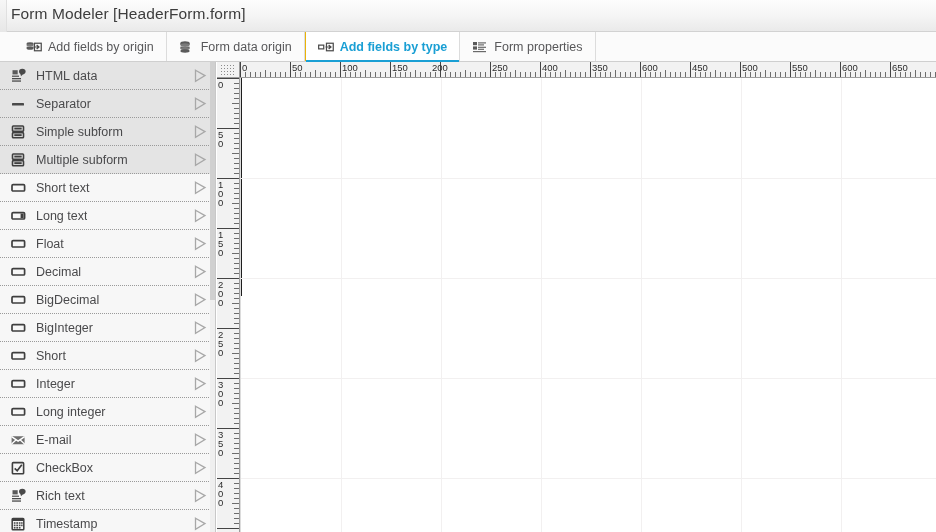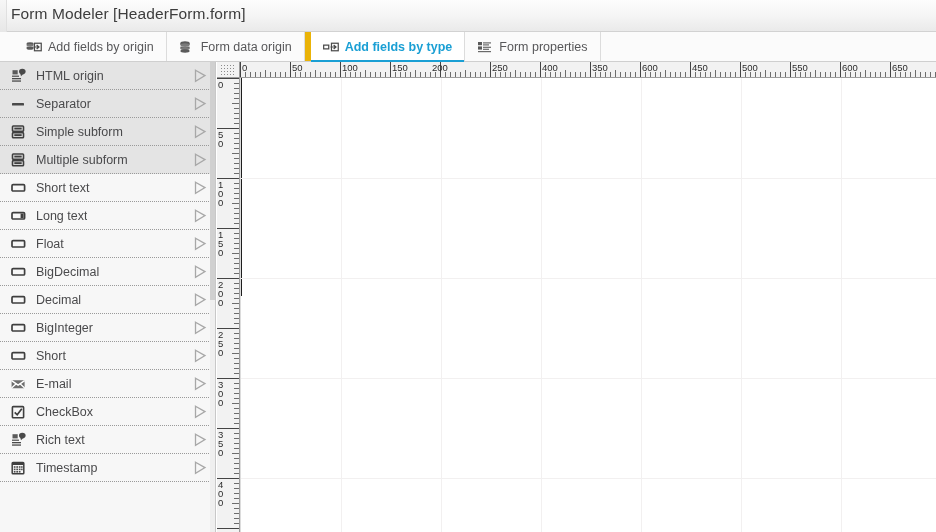--- a/index.html
+++ b/index.html
@@ -63,21 +63,21 @@
     color: #58585a;
     white-space: nowrap;
     cursor: default;
     border-right: 1px solid #dcdcdc;
   }
   .tab:last-child { border-right: 1px solid #dcdcdc; }
   .tab.active {
     color: #1a9fd4;
     font-weight: bold;
     background: #ffffff;
-    border-left: 6px solid #eab308;
+    border-left: 1px solid #eab308;
   }
   .tab.active::after {
     content: "";
     position: absolute;
     left: 0; right: 0; bottom: -1px;
     height: 2px;
     background: #1a9fd4;
   }
   .tab .tico { display: inline-flex; width: 16px; height: 14px; }
 
@@ -316,21 +316,21 @@
           <span class="picon">
             <svg width="18" height="18" viewBox="0 0 18 18">
               <path d="M2 11h9v1.3H2z" fill="#4a4a4a"></path>
               <path d="M2 13.4h9v1.3H2z" fill="#4a4a4a"></path>
               <path d="M2 8.6h7v1.2H2z" fill="#4a4a4a"></path>
               <path d="M2.5 3.2h5.2v4.2H2.5z" fill="#5a5a5a"></path>
               <ellipse cx="12.3" cy="4.6" rx="3.3" ry="2.8" fill="#4a4a4a"></ellipse>
               <path d="M10.4 6.8l0.6 2.4 2-1.9z" fill="#4a4a4a"></path>
             </svg>
           </span>
-          <span class="plabel">HTML origin</span>
+          <span class="plabel">HTML data</span>
           <span class="pflag"><svg width="13" height="14" viewBox="0 0 13 14">
               <path d="M1.5 1.2 L11 6.6 L1.5 12.4 Z" fill="none" stroke="#a8a8a8" stroke-width="1.3"></path>
             </svg></span>
         </div>
         <div class="pal-row shaded">
           <span class="picon">
             <svg width="18" height="18" viewBox="0 0 18 18">
               <rect x="2" y="8" width="12" height="2.6" rx="0.6" fill="#4a4a4a"></rect>
             </svg>
           </span>
@@ -400,54 +400,76 @@
           <span class="pflag"><svg width="13" height="14" viewBox="0 0 13 14">
               <path d="M1.5 1.2 L11 6.6 L1.5 12.4 Z" fill="none" stroke="#a8a8a8" stroke-width="1.3"></path>
             </svg></span>
         </div>
         <div class="pal-row">
           <span class="picon">
             <svg width="18" height="18" viewBox="0 0 18 18">
               <rect x="2" y="5.6" width="12.6" height="6.4" rx="1.1" fill="none" stroke="#3f3f3f" stroke-width="1.7"></rect>
             </svg>
           </span>
+          <span class="plabel">Decimal</span>
+          <span class="pflag"><svg width="13" height="14" viewBox="0 0 13 14">
+              <path d="M1.5 1.2 L11 6.6 L1.5 12.4 Z" fill="none" stroke="#a8a8a8" stroke-width="1.3"></path>
+            </svg></span>
+        </div>
+        <div class="pal-row">
+          <span class="picon">
+            <svg width="18" height="18" viewBox="0 0 18 18">
+              <rect x="2" y="5.6" width="12.6" height="6.4" rx="1.1" fill="none" stroke="#3f3f3f" stroke-width="1.7"></rect>
+            </svg>
+          </span>
           <span class="plabel">BigDecimal</span>
           <span class="pflag"><svg width="13" height="14" viewBox="0 0 13 14">
               <path d="M1.5 1.2 L11 6.6 L1.5 12.4 Z" fill="none" stroke="#a8a8a8" stroke-width="1.3"></path>
             </svg></span>
         </div>
         <div class="pal-row">
           <span class="picon">
             <svg width="18" height="18" viewBox="0 0 18 18">
               <rect x="2" y="5.6" width="12.6" height="6.4" rx="1.1" fill="none" stroke="#3f3f3f" stroke-width="1.7"></rect>
             </svg>
           </span>
-          <span class="plabel">Decimal</span>
+          <span class="plabel">BigInteger</span>
           <span class="pflag"><svg width="13" height="14" viewBox="0 0 13 14">
               <path d="M1.5 1.2 L11 6.6 L1.5 12.4 Z" fill="none" stroke="#a8a8a8" stroke-width="1.3"></path>
             </svg></span>
         </div>
         <div class="pal-row">
           <span class="picon">
             <svg width="18" height="18" viewBox="0 0 18 18">
               <rect x="2" y="5.6" width="12.6" height="6.4" rx="1.1" fill="none" stroke="#3f3f3f" stroke-width="1.7"></rect>
             </svg>
           </span>
-          <span class="plabel">BigInteger</span>
+          <span class="plabel">Short</span>
           <span class="pflag"><svg width="13" height="14" viewBox="0 0 13 14">
               <path d="M1.5 1.2 L11 6.6 L1.5 12.4 Z" fill="none" stroke="#a8a8a8" stroke-width="1.3"></path>
             </svg></span>
         </div>
         <div class="pal-row">
           <span class="picon">
             <svg width="18" height="18" viewBox="0 0 18 18">
               <rect x="2" y="5.6" width="12.6" height="6.4" rx="1.1" fill="none" stroke="#3f3f3f" stroke-width="1.7"></rect>
             </svg>
           </span>
-          <span class="plabel">Short</span>
+          <span class="plabel">Integer</span>
+          <span class="pflag"><svg width="13" height="14" viewBox="0 0 13 14">
+              <path d="M1.5 1.2 L11 6.6 L1.5 12.4 Z" fill="none" stroke="#a8a8a8" stroke-width="1.3"></path>
+            </svg></span>
+        </div>
+        <div class="pal-row">
+          <span class="picon">
+            <svg width="18" height="18" viewBox="0 0 18 18">
+              <rect x="2" y="5.6" width="12.6" height="6.4" rx="1.1" fill="none" stroke="#3f3f3f" stroke-width="1.7"></rect>
+            </svg>
+          </span>
+          <span class="plabel">Long integer</span>
           <span class="pflag"><svg width="13" height="14" viewBox="0 0 13 14">
               <path d="M1.5 1.2 L11 6.6 L1.5 12.4 Z" fill="none" stroke="#a8a8a8" stroke-width="1.3"></path>
             </svg></span>
         </div>
         <div class="pal-row">
           <span class="picon">
             <svg width="18" height="18" viewBox="0 0 18 18">
               <rect x="1.6" y="5.2" width="13" height="8" rx="0.8" fill="#6e6e6e"></rect>
               <path d="M1.6 5.6 L8.1 10.2 L14.6 5.6" fill="none" stroke="#ffffff" stroke-width="1.5"></path>
               <path d="M1.6 12.9 L6.2 8.8 M14.6 12.9 L10 8.8" stroke="#ffffff" stroke-width="1.3"></path>

